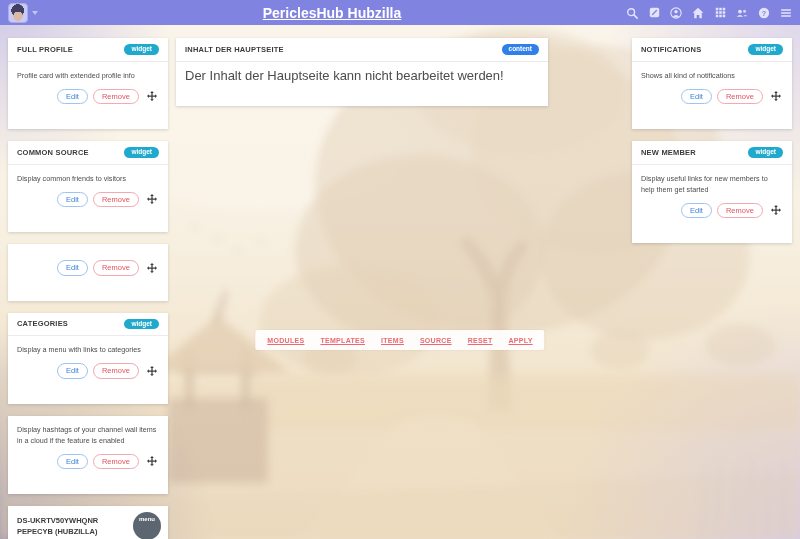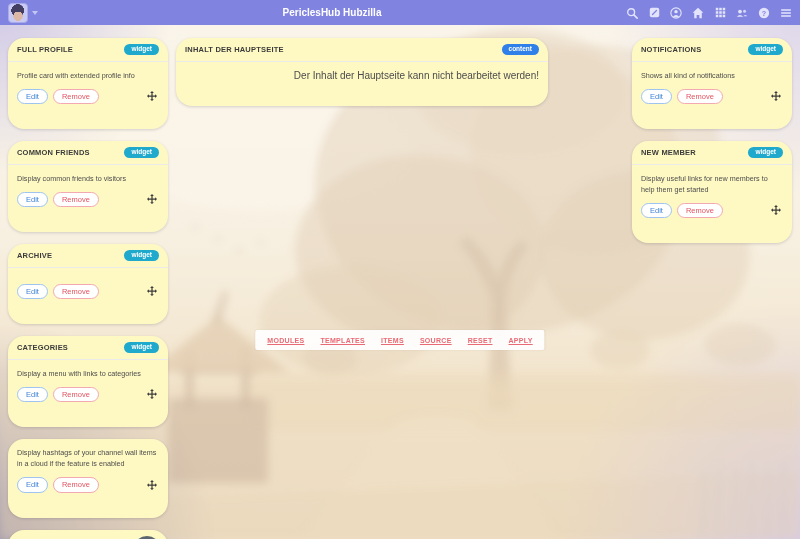--- a/index.html
+++ b/index.html
@@ -22,48 +22,48 @@
   
   .navbar { position:absolute; top:0; left:0; right:0; height:25px; z-index:5;
     background:#8084e0; display:flex; align-items:center; padding:0 8px; }
   .avatar { width:20px; height:20px; border-radius:4px; flex:0 0 auto; cursor:pointer;
     background:
       radial-gradient(circle at 50% 68%, #dbb9a6 0 30%, rgba(0,0,0,0) 31%),
       radial-gradient(circle at 48% 36%, #433f63 0 42%, rgba(0,0,0,0) 43%),
       #c9cbf4; border:1px solid #a9ace9; }
   .caret { width:0; height:0; margin-left:4px; border-left:3px solid transparent;
     border-right:3px solid transparent; border-top:4px solid #c3c5f3; }
-  .nav-title { flex:1; text-align:center; color:#ffffff; font-size:10px; font-weight:bold; }
+  .nav-title { flex:1; text-align:center; color:#ffffff; font-size:14px; font-weight:bold;text-decoration:underline; }
   .nav-icons { display:flex; align-items:center; gap:10px; }
   .nav-icons .nico { width:12px; height:12px; display:flex; align-items:center;
     justify-content:center; cursor:pointer; }
 
   
   .col { position:absolute; top:38px; width:160px; display:flex; flex-direction:column;
     gap:12px; z-index:2; }
   .col-left { left:8px; } .col-right { right:8px; }
-  .col-center { position:absolute; top:38px; left:176px; width:372px; z-index:2;text-align:right; }
-
-  
-  .card { background:#fef9c3; border-radius:16px; box-shadow:0 1px 3px rgba(40,40,60,.18);
+  .col-center { position:absolute; top:38px; left:176px; width:372px; z-index:2; }
+
+  
+  .card { background:#ffffff; border-radius:0; box-shadow:0 1px 3px rgba(40,40,60,.18);
     overflow:hidden; }
   .card-header { display:flex; align-items:center; justify-content:space-between;
     padding:6px 9px; border-bottom:1px solid #ebebeb; }
   .card-title { font-size:7.5px; font-weight:bold; color:#3b3b3b; letter-spacing:.2px; }
   .badge { font-size:6.5px; font-weight:bold; color:#fff; padding:2px 7px;
     border-radius:8px; line-height:1; }
   .badge-widget { background:#1fa9cd; }
   .badge-content { background:#2f80e8; }
   .card-body { padding:8px 9px 25px; }
   .card-desc { font-size:7.2px; color:#4c4c4c; line-height:11px; }
-  .card-text { font-size:10px; color:#4c4c4c; line-height:11px; }
+  .card-text { font-size:13px; color:#4c4c4c; line-height:11px; }
   .card-actions { display:flex; align-items:center; margin-top:8px; gap:5px; }
   .btn { font-family:"Liberation Sans",sans-serif; font-size:7.5px; background:#fff;
     border-radius:9px; padding:3px 8px; line-height:1; cursor:pointer; }
-  .btn-edit { color:#3f84d6; border:1px solid #9ec4ef; }
+  .btn-edit { color:#3f84d6; border:1px solid #9ec4ef;margin-left:40px; }
   .btn-remove { color:#e2535f; border:1px solid #f2a9b1; }
   .move { margin-left:auto; display:flex; align-items:center; cursor:grab; padding-right:2px; }
 
   
   .menu-card .card-body { position:relative; padding-top:9px; }
   .menu-title { font-size:7.5px; font-weight:bold; color:#3b3b3b; line-height:11px;
     padding-right:34px; }
   .menu-badge { position:absolute; top:6px; right:7px; width:28px; height:28px;
     border-radius:50%; background:#5c6670; color:#fff; font-size:6px; font-weight:bold;
     display:flex; align-items:flex-start; justify-content:center; padding-top:4px; }
@@ -208,42 +208,38 @@
               <svg viewBox="0 0 16 16" width="10" height="10">
                 <path d="M8 0 L11 3 H9 V7 H13 V5 L16 8 L13 11 V9 H9 V13 H11 L8 16 L5 13 H7 V9 H3 V11 L0 8 L3 5 V7 H7 V3 H5 Z" fill="#3d3d3d"></path>
               </svg>
             </span>
         </div>
       </div>
     </div>
 
     <div class="card">
       <div class="card-header">
-        <span class="card-title">COMMON FRIENDS</span>
+        <span class="card-title">COMMON SOURCE</span>
         <span class="badge badge-widget">widget</span>
       </div>
       <div class="card-body">
         <div class="card-desc">Display common friends to visitors</div>
         <div class="card-actions">
           <button class="btn btn-edit">Edit</button>
           <button class="btn btn-remove">Remove</button>
           <span class="move">
               <svg viewBox="0 0 16 16" width="10" height="10">
                 <path d="M8 0 L11 3 H9 V7 H13 V5 L16 8 L13 11 V9 H9 V13 H11 L8 16 L5 13 H7 V9 H3 V11 L0 8 L3 5 V7 H7 V3 H5 Z" fill="#3d3d3d"></path>
               </svg>
             </span>
         </div>
       </div>
     </div>
 
     <div class="card">
-      <div class="card-header">
-        <span class="card-title">ARCHIVE</span>
-        <span class="badge badge-widget">widget</span>
-      </div>
       <div class="card-body">
         <div class="card-actions">
           <button class="btn btn-edit">Edit</button>
           <button class="btn btn-remove">Remove</button>
           <span class="move">
               <svg viewBox="0 0 16 16" width="10" height="10">
                 <path d="M8 0 L11 3 H9 V7 H13 V5 L16 8 L13 11 V9 H9 V13 H11 L8 16 L5 13 H7 V9 H3 V11 L0 8 L3 5 V7 H7 V3 H5 Z" fill="#3d3d3d"></path>
               </svg>
             </span>
         </div>
@@ -279,20 +275,21 @@
               <svg viewBox="0 0 16 16" width="10" height="10">
                 <path d="M8 0 L11 3 H9 V7 H13 V5 L16 8 L13 11 V9 H9 V13 H11 L8 16 L5 13 H7 V9 H3 V11 L0 8 L3 5 V7 H7 V3 H5 Z" fill="#3d3d3d"></path>
               </svg>
             </span>
         </div>
       </div>
     </div>
 
     <div class="card menu-card">
       <div class="card-body">
+        <div class="menu-title">DS-UKRTV50YWHQNR PEPECYB (HUBZILLA)</div>
         <span class="menu-badge">menu</span>
         <div class="card-actions">
           <button class="btn btn-edit">Edit</button>
           <button class="btn btn-remove">Remove</button>
           <span class="move">
               <svg viewBox="0 0 16 16" width="10" height="10">
                 <path d="M8 0 L11 3 H9 V7 H13 V5 L16 8 L13 11 V9 H9 V13 H11 L8 16 L5 13 H7 V9 H3 V11 L0 8 L3 5 V7 H7 V3 H5 Z" fill="#3d3d3d"></path>
               </svg>
             </span>
         </div>

